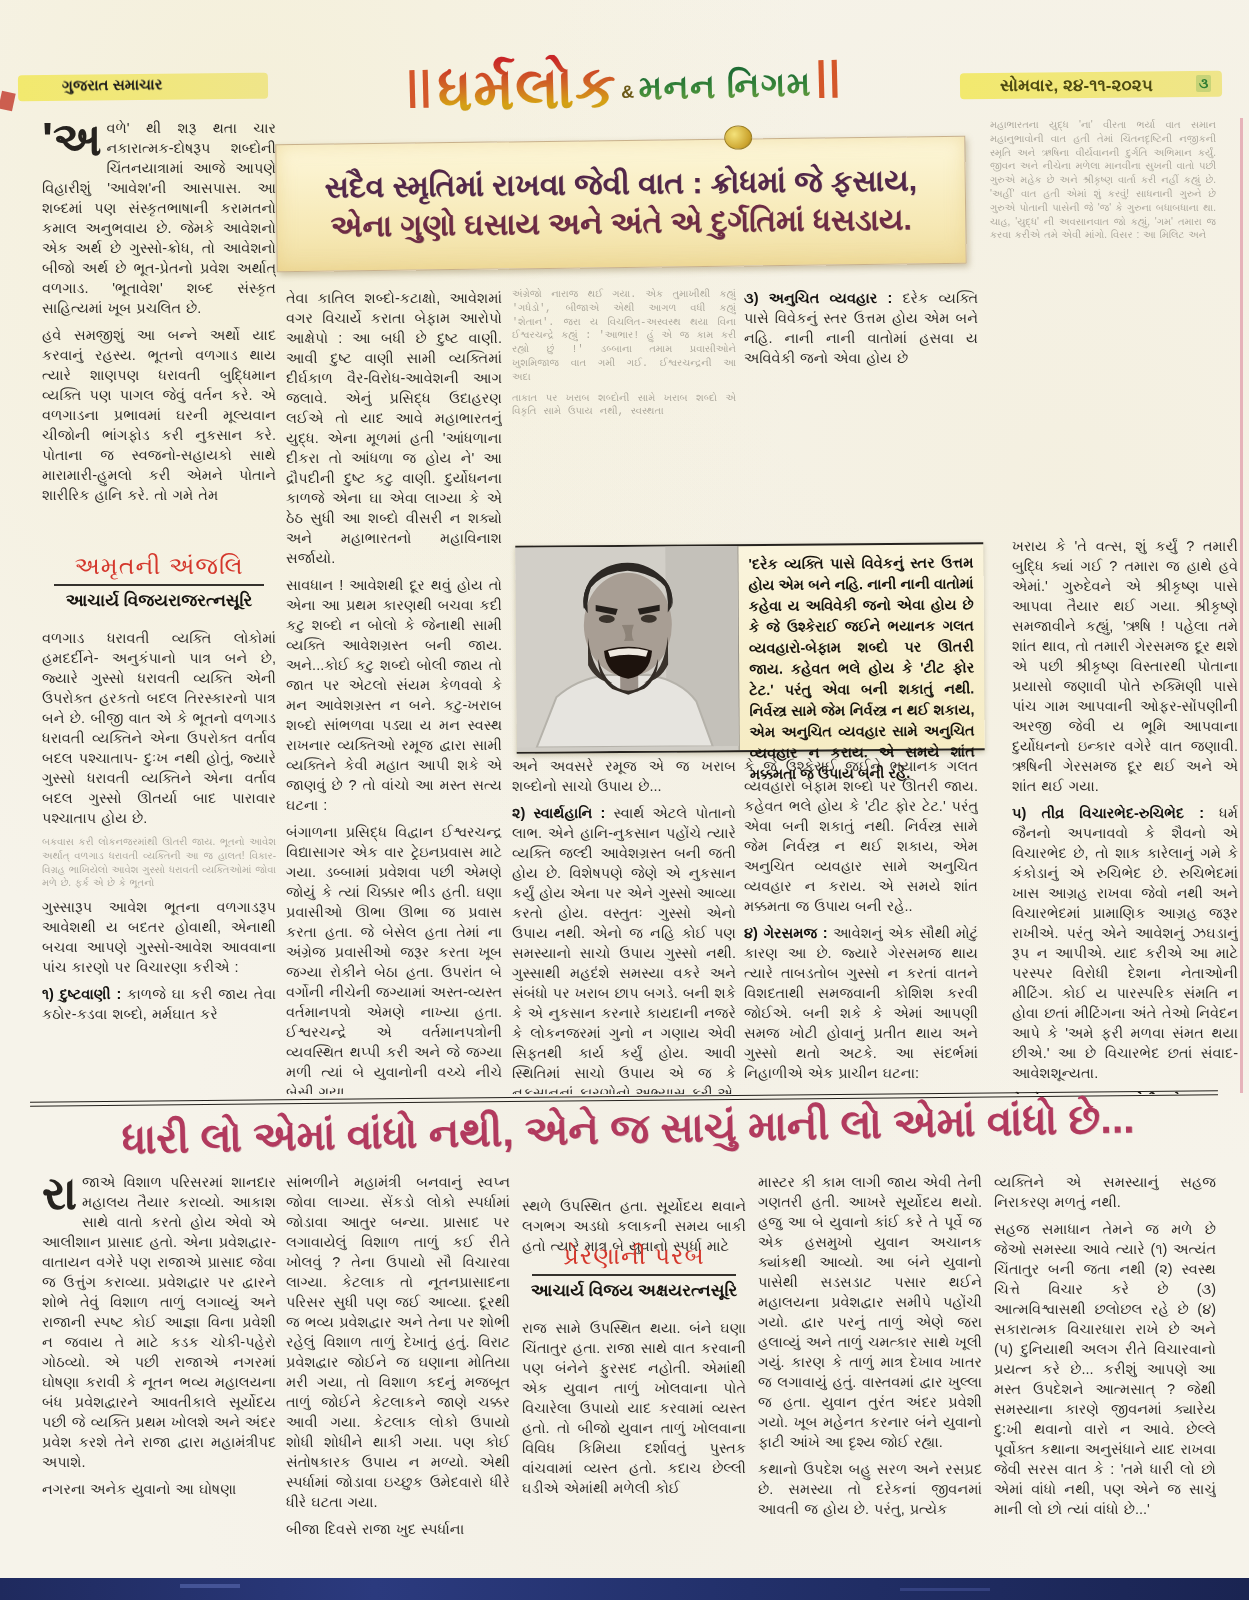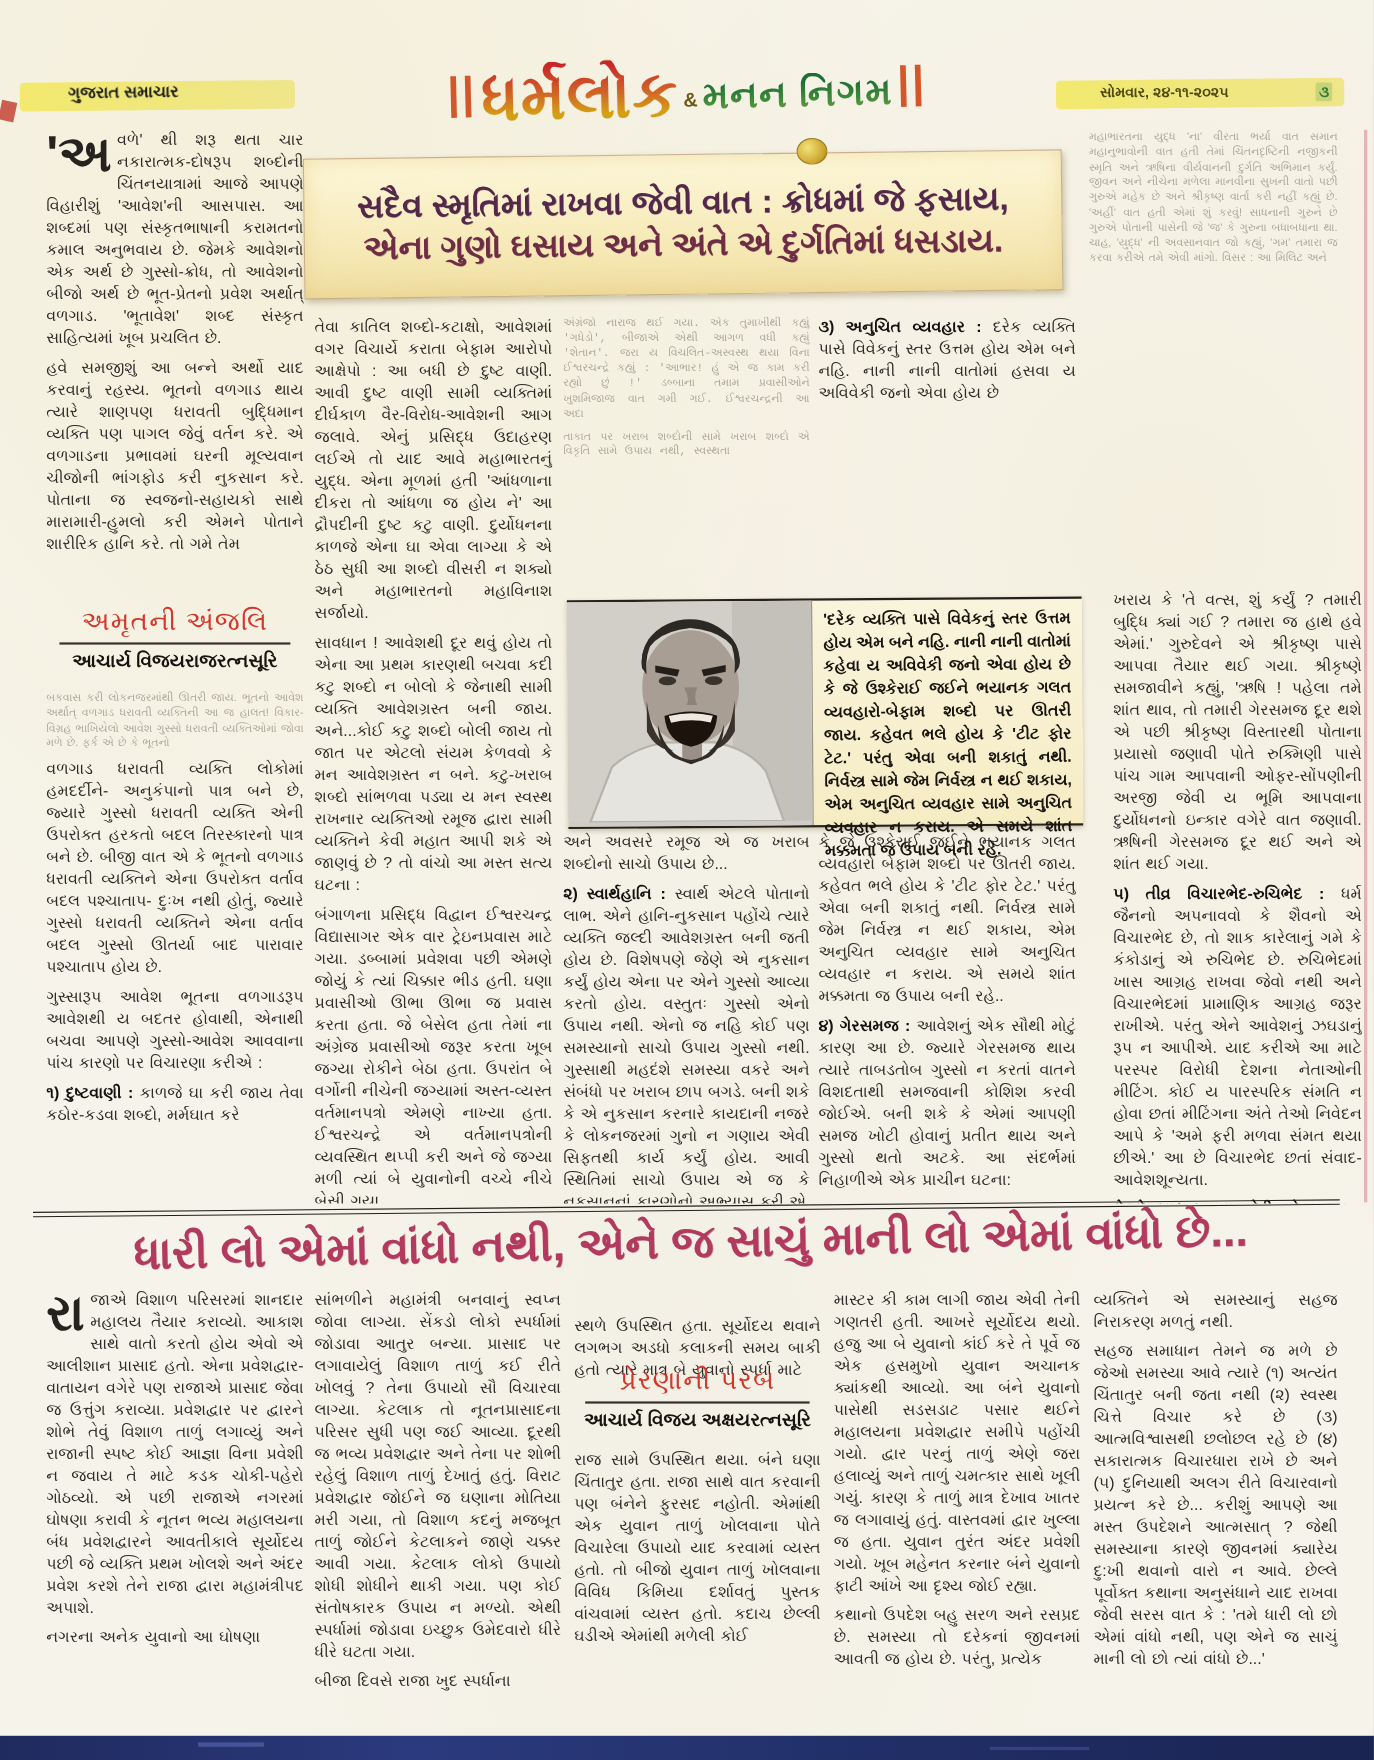--- a/index.html
+++ b/index.html
@@ -12,21 +12,21 @@
       #f6f3ea;
     overflow:hidden;
     font-family:"Liberation Sans", sans-serif;
     color:#2e2b28;
   }
   
   .strip{position:absolute;height:26px;background:linear-gradient(90deg,#f2e96e,#efe58a);border-radius:4px;transform:rotate(-.6deg);}
   .strip.left{left:18px;top:74px;width:250px;}
   .strip.right{left:960px;top:72px;width:262px;}
   .paper-name{position:absolute;left:62px;top:76px;font-size:15px;font-weight:700;color:#1d1c1a;filter:blur(.4px);transform:rotate(-.8deg);}
-  .date-line{position:absolute;left:1000px;top:76px;font-size:13px;font-weight:700;color:#4e4a12;filter:blur(.3px);}
+  .date-line{position:absolute;left:1000px;top:76px;font-size:17px;font-weight:700;color:#4e4a12;filter:blur(.3px);}
   .page-num{position:absolute;left:1196px;top:75px;font-size:14px;font-weight:700;color:#2f7d33;background:rgba(80,160,70,.25);padding:0 3px;border-radius:2px;}
   .logo{position:absolute;left:0;top:52px;width:1249px;text-align:center;transform:rotate(-1.4deg);white-space:nowrap;}
   .logo .bars{font-size:40px;font-weight:800;color:#d4572a;letter-spacing:2px;vertical-align:12px;}
   .logo .t1{
     font-size:58px;font-weight:800;letter-spacing:1px;
     background:linear-gradient(180deg,#d7262c 5%,#e0712a 45%,#e5b714 75%,#caa52a);
     -webkit-background-clip:text;background-clip:text;color:transparent;
     text-shadow:0 0 1px rgba(120,40,20,.15);
   }
   .logo .amp{font-size:18px;font-weight:700;color:#6c5a18;vertical-align:8px;}
@@ -119,22 +119,22 @@
       <p class="para">હવે સમજીશું આ બન્ને અર્થો યાદ કરવાનું રહસ્ય. ભૂતનો વળગાડ થાય ત્યારે શાણપણ ધરાવતી બુદ્ધિમાન વ્યક્તિ પણ પાગલ જેવું વર્તન કરે. એ વળગાડના પ્રભાવમાં ઘરની મૂલ્યવાન ચીજોની ભાંગફોડ કરી નુકસાન કરે. પોતાના જ સ્વજનો-સહાયકો સાથે મારામારી-હુમલો કરી એમને પોતાને શારીરિક હાનિ કરે. તો ગમે તેમ</p>
     </div>
 
   <div class="sec" style="left:48px;top:552px;width:222px;">
     <div class="sec-title">અમૃતની અંજલિ</div>
     <div class="sec-rule"></div>
     <div class="sec-author">આચાર્ય વિજયરાજરત્નસૂરિ</div>
   </div>
 
   <div class="colblock" style="left:42px;top:628px;width:234px;height:466px;">
+      <p class="para">વળગાડ ધરાવતી વ્યક્તિ લોકોમાં હમદર્દીને- અનુકંપાનો પાત્ર બને છે, જ્યારે ગુસ્સો ધરાવતી વ્યક્તિ એની ઉપરોક્ત હરકતો બદલ તિરસ્કારનો પાત્ર બને છે. બીજી વાત એ કે ભૂતનો વળગાડ ધરાવતી વ્યક્તિને એના ઉપરોક્ત વર્તાવ બદલ પશ્ચાતાપ- દુઃખ નથી હોતું, જ્યારે ગુસ્સો ધરાવતી વ્યક્તિને એના વર્તાવ બદલ ગુસ્સો ઊતર્યા બાદ પારાવાર પશ્ચાતાપ હોય છે.</p>
       <p class="para faint">બકવાસ કરી લોકનજરમાંથી ઊતરી જાય. ભૂતનો આવેશ અર્થાત્ વળગાડ ધરાવતી વ્યક્તિની આ જ હાલત! વિકાર-વિગ્રહ ભાખિયેલો આવેશ ગુસ્સો ધરાવતી વ્યક્તિઓમાં જોવા મળે છે. ફર્ક એ છે કે ભૂતનો</p>
-      <p class="para">વળગાડ ધરાવતી વ્યક્તિ લોકોમાં હમદર્દીને- અનુકંપાનો પાત્ર બને છે, જ્યારે ગુસ્સો ધરાવતી વ્યક્તિ એની ઉપરોક્ત હરકતો બદલ તિરસ્કારનો પાત્ર બને છે. બીજી વાત એ કે ભૂતનો વળગાડ ધરાવતી વ્યક્તિને એના ઉપરોક્ત વર્તાવ બદલ પશ્ચાતાપ- દુઃખ નથી હોતું, જ્યારે ગુસ્સો ધરાવતી વ્યક્તિને એના વર્તાવ બદલ ગુસ્સો ઊતર્યા બાદ પારાવાર પશ્ચાતાપ હોય છે.</p>
       <p class="para">ગુસ્સારૂપ આવેશ ભૂતના વળગાડરૂપ આવેશથી ય બદતર હોવાથી, એનાથી બચવા આપણે ગુસ્સો-આવેશ આવવાના પાંચ કારણો પર વિચારણા કરીએ :</p>
       <p class="para point"><b>૧) દુષ્ટવાણી :</b> કાળજે ઘા કરી જાય તેવા કઠોર-કડવા શબ્દો, મર્મઘાત કરે</p>
     </div>
 
   <div class="colblock" style="left:286px;top:288px;width:216px;height:806px;">
       <p class="para">તેવા કાતિલ શબ્દો-કટાક્ષો, આવેશમાં વગર વિચાર્યે કરાતા બેફામ આરોપો આક્ષેપો : આ બધી છે દુષ્ટ વાણી. આવી દુષ્ટ વાણી સામી વ્યક્તિમાં દીર્ઘકાળ વૈર-વિરોધ-આવેશની આગ જલાવે. એનું પ્રસિદ્ધ ઉદાહરણ લઈએ તો યાદ આવે મહાભારતનું યુદ્ધ. એના મૂળમાં હતી 'આંધળાના દીકરા તો આંધળા જ હોય ને' આ દ્રૌપદીની દુષ્ટ કટુ વાણી. દુર્યોધનના કાળજે એના ઘા એવા લાગ્યા કે એ ઠેઠ સુધી આ શબ્દો વીસરી ન શક્યો અને મહાભારતનો મહાવિનાશ સર્જાયો.</p>
       <p class="para">સાવધાન ! આવેશથી દૂર થવું હોય તો એના આ પ્રથમ કારણથી બચવા કદી કટુ શબ્દો ન બોલો કે જેનાથી સામી વ્યક્તિ આવેશગ્રસ્ત બની જાય. અને...કોઈ કટુ શબ્દો બોલી જાય તો જાત પર એટલો સંયમ કેળવવો કે મન આવેશગ્રસ્ત ન બને. કટુ-ખરાબ શબ્દો સાંભળવા પડ્યા ય મન સ્વસ્થ રાખનાર વ્યક્તિઓ રમૂજ દ્વારા સામી વ્યક્તિને કેવી મહાત આપી શકે એ જાણવું છે ? તો વાંચો આ મસ્ત સત્ય ઘટના :</p>
       <p class="para">બંગાળના પ્રસિદ્ધ વિદ્વાન ઈશ્વરચન્દ્ર વિદ્યાસાગર એક વાર ટ્રેઇનપ્રવાસ માટે ગયા. ડબ્બામાં પ્રવેશવા પછી એમણે જોયું કે ત્યાં ચિક્કાર ભીડ હતી. ઘણા પ્રવાસીઓ ઊભા ઊભા જ પ્રવાસ કરતા હતા. જે બેસેલ હતા તેમાં ના અંગ્રેજ પ્રવાસીઓ જરૂર કરતા ખૂબ જગ્યા રોકીને બેઠા હતા. ઉપરાંત બે વર્ગોની નીચેની જગ્યામાં અસ્ત-વ્યસ્ત વર્તમાનપત્રો એમણે નાખ્યા હતા. ઈશ્વરચન્દ્રે એ વર્તમાનપત્રોની વ્યવસ્થિત થપ્પી કરી અને જે જગ્યા મળી ત્યાં બે યુવાનોની વચ્ચે નીચે બેસી ગયા.</p>
     </div>
 

